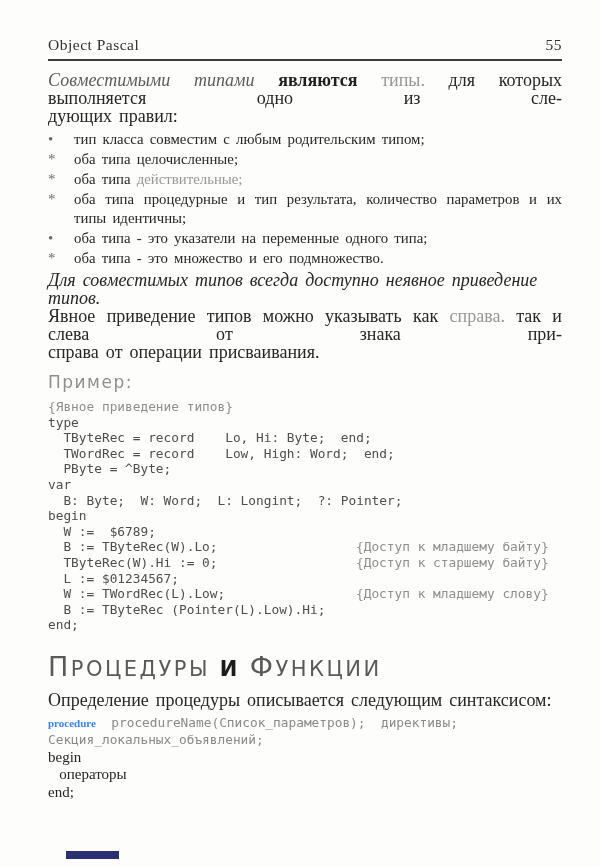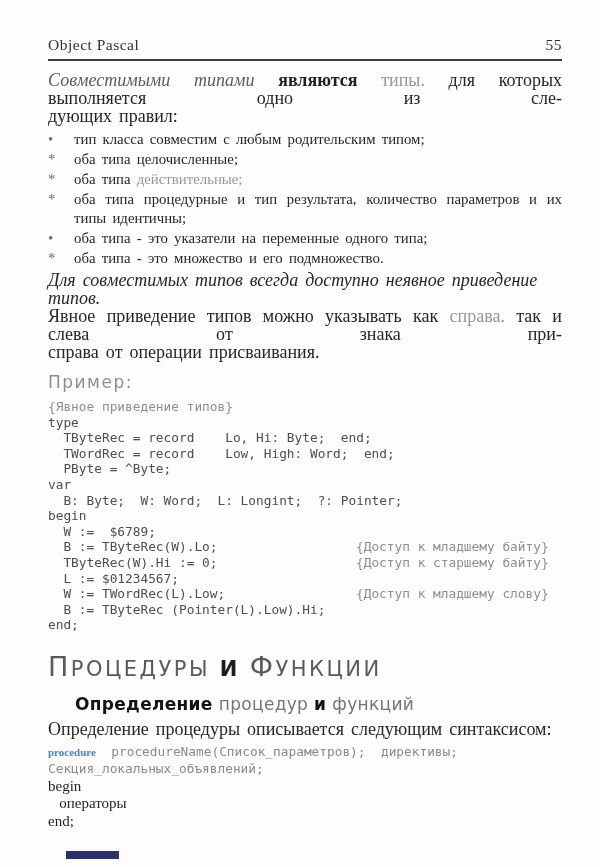--- a/index.html
+++ b/index.html
@@ -132,21 +132,20 @@
         <div class="code-line"><span class="code-cmtfull"></span><span class="code-main">  B := TByteRec(W).Lo;</span><span class="code-comment">{Доступ к младшему байту}</span></div>
         <div class="code-line"><span class="code-cmtfull"></span><span class="code-main">  TByteRec(W).Hi := 0;</span><span class="code-comment">{Доступ к старшему байту}</span></div>
         <div class="code-line"><span class="code-cmtfull"></span><span class="code-main">  L := $01234567;</span><span class="code-comment"></span></div>
         <div class="code-line"><span class="code-cmtfull"></span><span class="code-main">  W := TWordRec(L).Low;</span><span class="code-comment">{Доступ к младшему слову}</span></div>
         <div class="code-line"><span class="code-cmtfull"></span><span class="code-main">  B := TByteRec (Pointer(L).Low).Hi;</span><span class="code-comment"></span></div>
         <div class="code-line"><span class="code-cmtfull"></span><span class="code-main">end;</span><span class="code-comment"></span></div>
       </div>
 
     <div class="h1"><span class="cap">П</span><span class="sc">РОЦЕДУРЫ</span><span class="sc and"> И </span><span class="cap">Ф</span><span class="sc">УНКЦИИ</span></div>
 
-    <div class="sub"><span class="dk">Определение </span><span class="lt">процедур </span><span class="dk">и </span><span class="lt">функций</span></div>
 
     <div class="syntax-p">
       <span class="line">Определение процедуры описывается следующим синтаксисом:</span>
     </div>
 
     <div class="code2">
         <div class="c2-line"><span class="c2b">procedure</span><span class="c2s"></span><span class="c2m">  procedureName(Список_параметров);  директивы;</span></div>
         <div class="c2-line"><span class="c2b"></span><span class="c2s"></span><span class="c2m">Секция_локальных_объявлений;</span></div>
         <div class="c2-line"><span class="c2b"></span><span class="c2s">begin</span><span class="c2m"></span></div>
         <div class="c2-line"><span class="c2b"></span><span class="c2s">   операторы</span><span class="c2m"></span></div>

